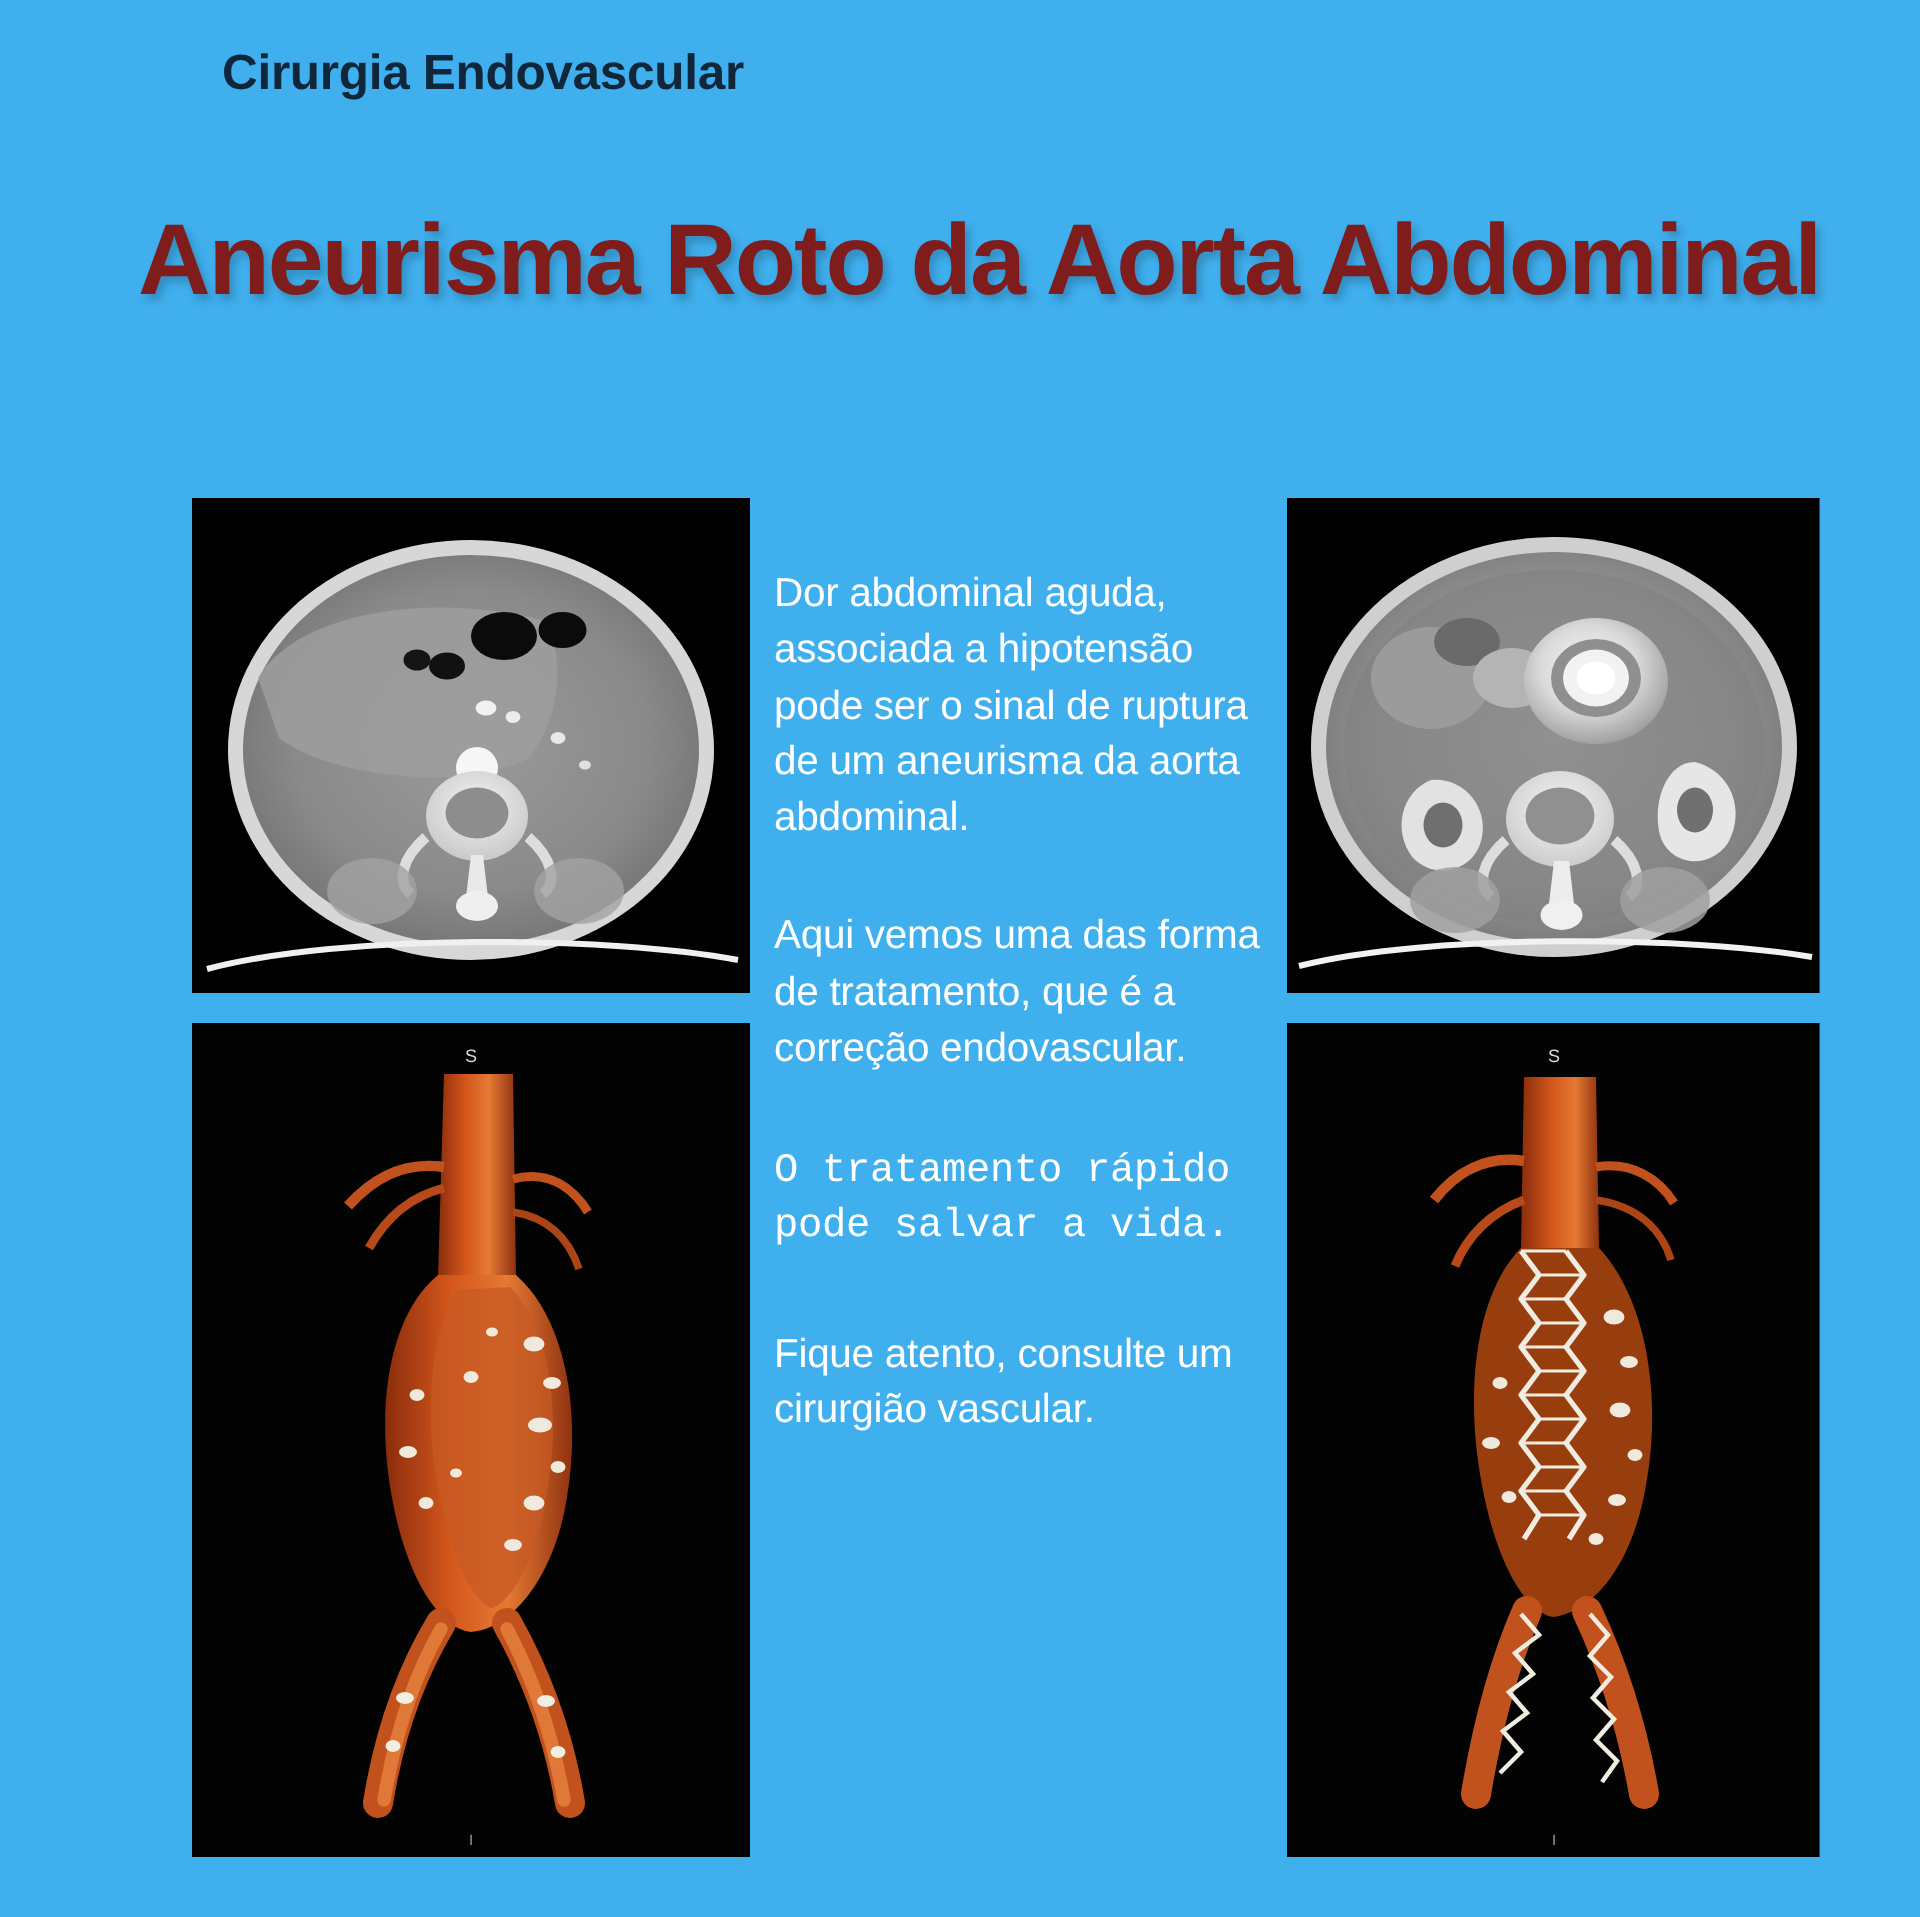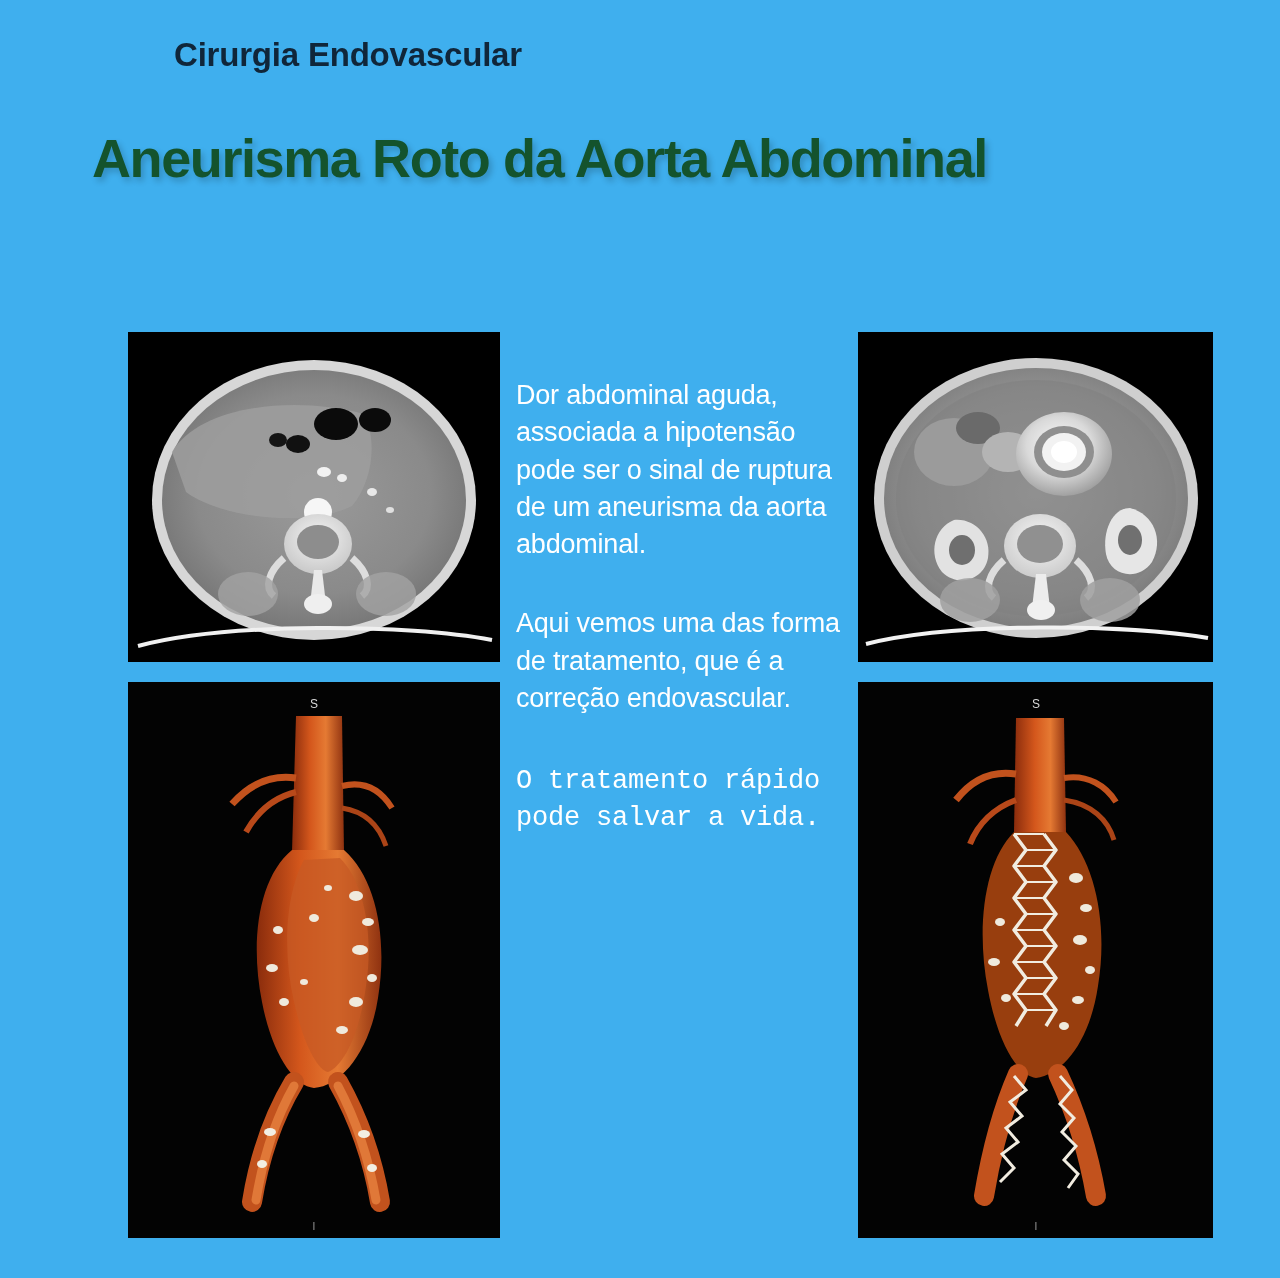--- a/index.html
+++ b/index.html
@@ -24,42 +24,42 @@
 
   
   .header-row {
     position: absolute;
     top: 22px;
     left: 0;
     width: 1280px;
     height: 52px;
     display: flex;
     justify-content: space-between;
-    align-items: flex-end;
-    padding: 0 116px;
+    align-items: center;
+    padding: 0 90px;
     box-sizing: border-box;
   }
   .header-left, .header-right {
     color: #10263A;
     font-size: 33px;
     font-weight: 700;
     letter-spacing: -0.2px;
     white-space: nowrap;
   }
   .header-left { margin-left: 58px; }
   .header-right { margin-right: 0px; }
 
   
   .title {
     position: absolute;
     top: 96px;
     left: 92px;
     width: 1130px;
-    color: #14532d;
-    font-size: 54px;
+    color: #7f1d1d;
+    font-size: 67px;
     line-height: 0.98;
     font-weight: 800;
     letter-spacing: -1.4px;
     text-shadow: 3px 4px 6px rgba(0,0,0,0.20);
   }
 
   
   .content {
     position: absolute;
     top: 330px;
@@ -315,16 +315,17 @@
           <path d="M202 394 L214 408 L202 422 L216 436 L204 450 L218 464 L206 478 L220 492 L210 506"></path>
         </g>
         <text x="178" y="548" fill="#9a9a9a" font-size="10" font-family="Liberation Sans, sans-serif" text-anchor="middle">I</text>
       </svg>
     </div>
 
     <div class="text-col">
       <p class="para p1">Dor abdominal aguda, associada a hipotensão pode ser o sinal de ruptura de um aneurisma da aorta abdominal.</p>
       <p class="para p2">Aqui vemos uma das forma de tratamento, que é a correção endovascular.</p>
       <p class="para p3">O tratamento rápido pode salvar a vida.</p>
+      <p class="para">Fique atento, consulte um cirurgião vascular.</p>
     </div>
 
   </div>
 </div>
 
 </body></html>

